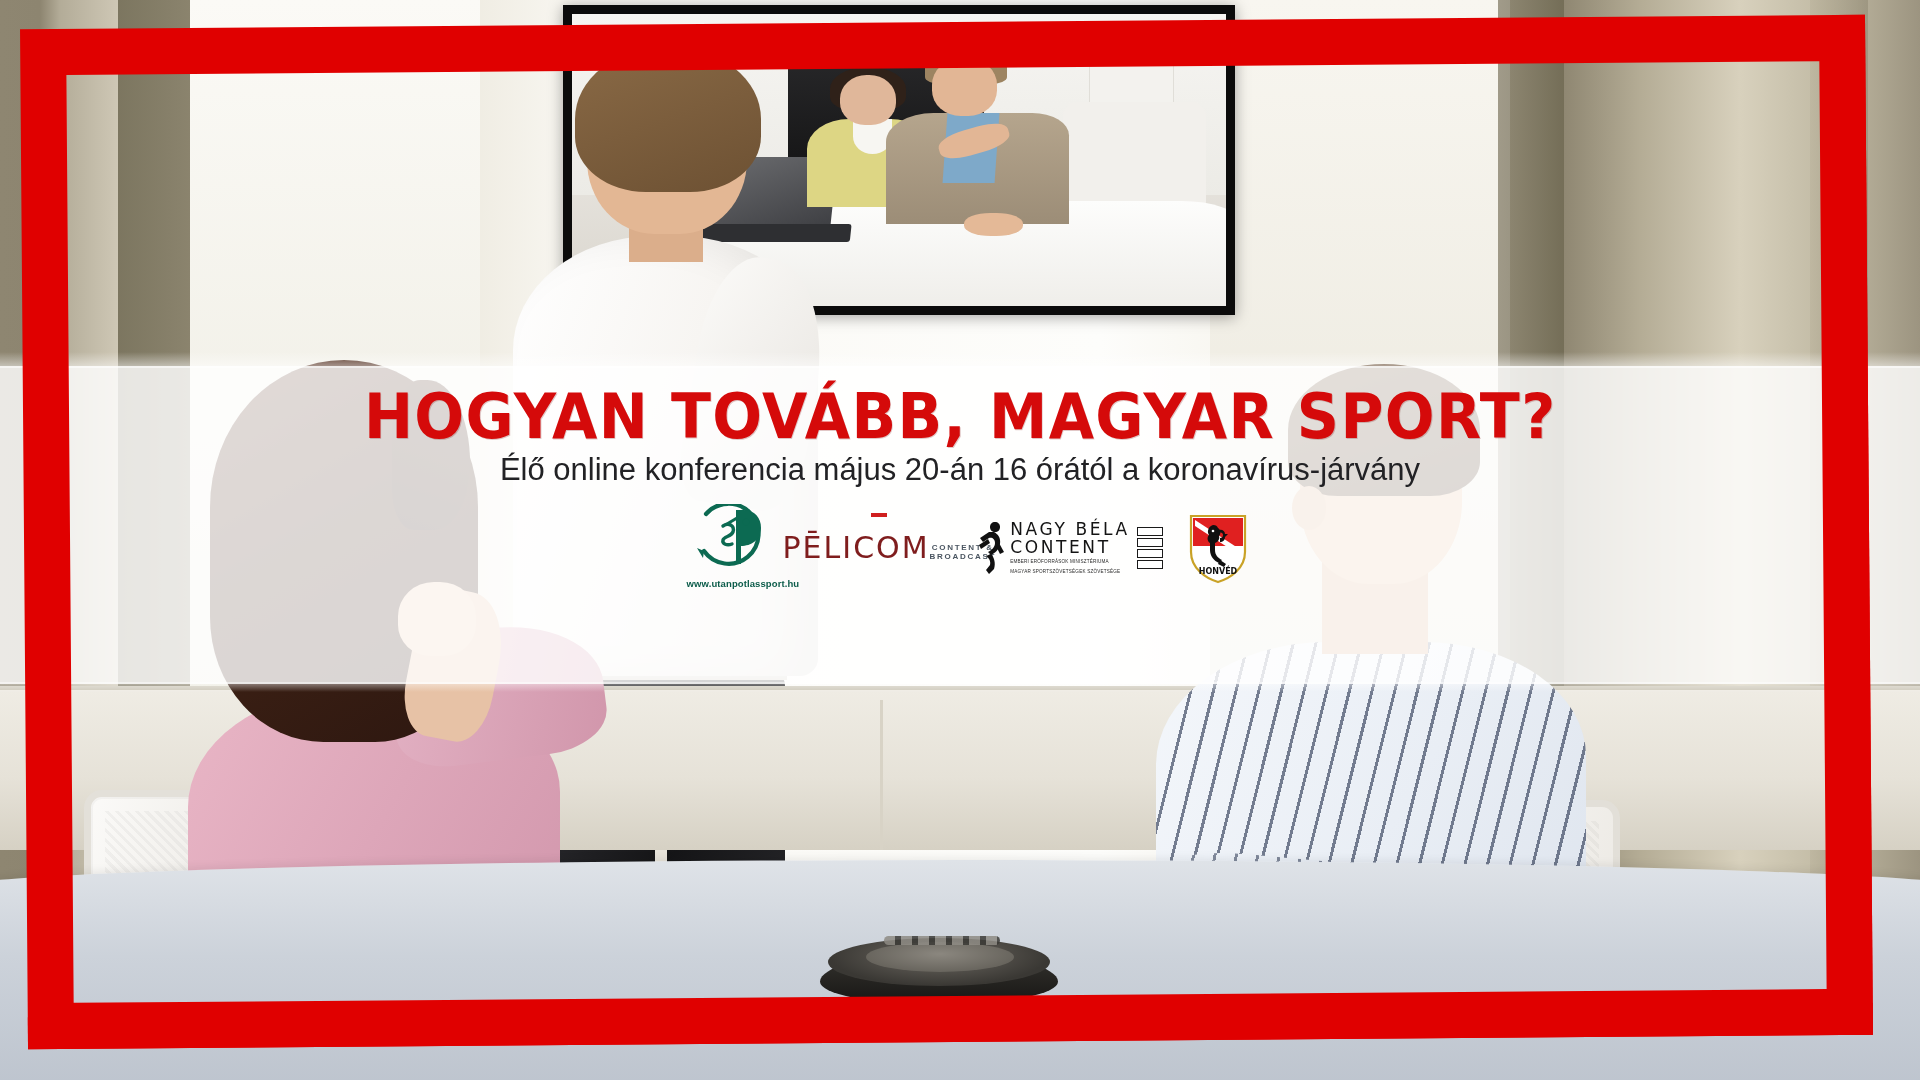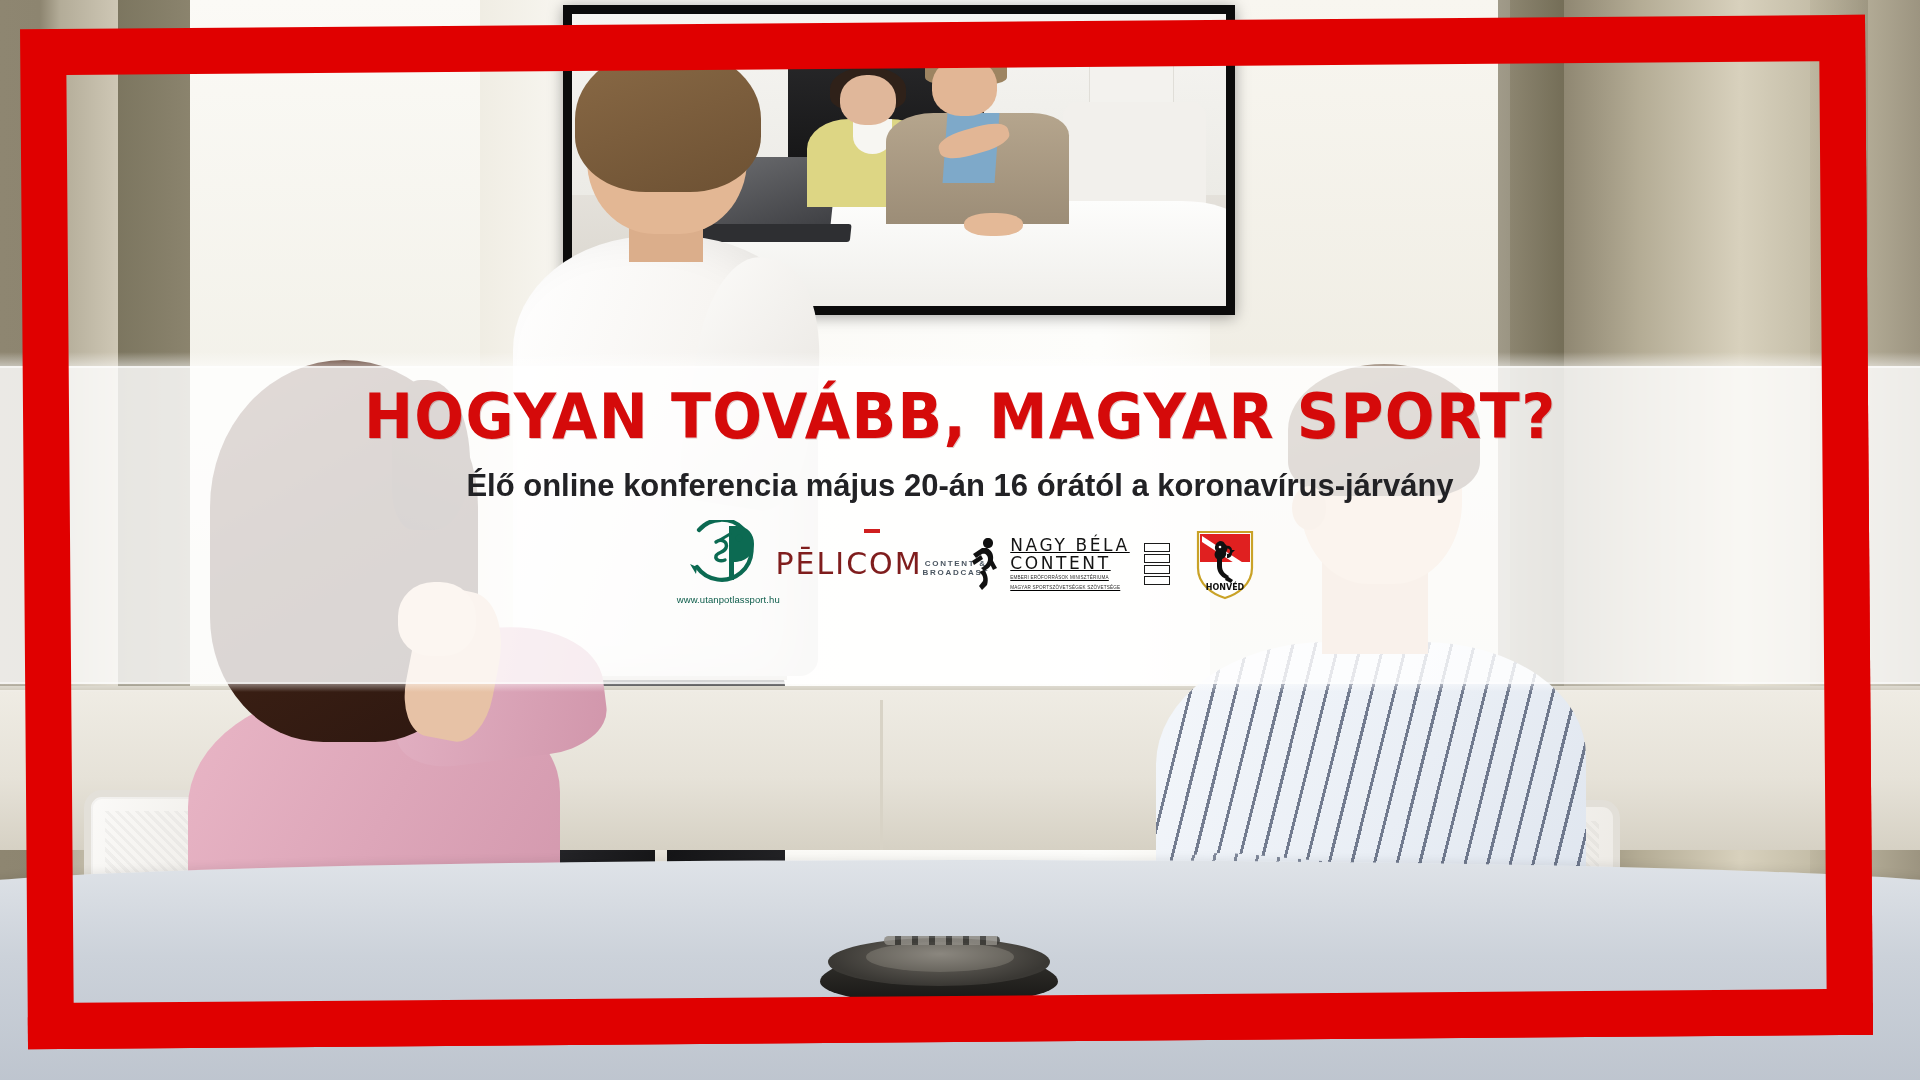--- a/index.html
+++ b/index.html
@@ -224,50 +224,49 @@
     letter-spacing:1.5px;
     color:#d50a0a;
     text-align:center;
     line-height:1.04;
     transform:scaleX(.93);
     text-shadow:1px 1px 0 rgba(120,0,0,.22);
     white-space:nowrap;
   }
 
   .subtitle {
-    margin-top:16px;
     font-family:"Liberation Sans", sans-serif;
-    font-weight:700;
+    font-weight:400;
     font-size:31px;
     color:#222225;
     text-align:right;
     line-height:1.32;
     max-width:1240px;
   }
 
   
   .logos { margin-top:16px; display:flex; align-items:center; gap:24px; height:84px; }
   .logo { display:flex; align-items:center; justify-content:center; }
 
   
   .logo-up { position:relative; width:128px; height:84px; }
   .up-mark { position:absolute; left:22px; top:-2px; width:74px; height:66px; }
-  .up-url  { position:absolute; left:0; bottom:1px; width:128px; text-align:center;
-             font-size:9.5px; font-weight:400; color:#0c5c4a; letter-spacing:.1px; }
+  .up-url  { position:absolute; left:0; bottom:1px; width:128px; text-align:right;
+             font-size:9.5px; font-weight:700; color:#0c5c4a; letter-spacing:.1px; }
 
   
   .logo-pel { position:relative; width:132px; height:64px; text-align:center; }
   .pel-name { font-family:"DejaVu Sans", sans-serif; font-size:30px; font-weight:400;
               color:#7f1d1d; letter-spacing:2px; line-height:1; }
   .pel-bar  { position:absolute; left:50%; top:-3px; margin-left:-18px;
               width:16px; height:4px; background:#d01f1f; }
   .pel-sub  { margin-top:7px; font-size:8px; letter-spacing:1.7px; color:#4a5560; font-weight:700; }
 
   
-  .logo-nb { position:relative; display:flex; align-items:center; gap:12px; height:70px;text-decoration:underline; }
+  .logo-nb { position:relative; display:flex; align-items:center; gap:5px; height:70px; }
   .nb-runner { width:26px; height:58px; }
   .nb-text { line-height:1; }
   .nb-l1 { font-size:17px; letter-spacing:2.6px; color:#141414; font-weight:400;
            font-family:"DejaVu Sans", sans-serif; }
   .nb-l2 { font-size:17px; letter-spacing:2.6px; color:#141414; font-weight:400;
            font-family:"DejaVu Sans", sans-serif; margin-top:1px; }
   .nb-fine { font-size:4.6px; color:#2a2a2a; letter-spacing:.2px; margin-top:3px; line-height:1.45; }
   .nb-bars { display:flex; flex-direction:column; gap:2px; margin-left:2px; }
   .nb-bar { width:26px; height:9px; border:1.4px solid #1a1a1a; background:#fff; }
 

